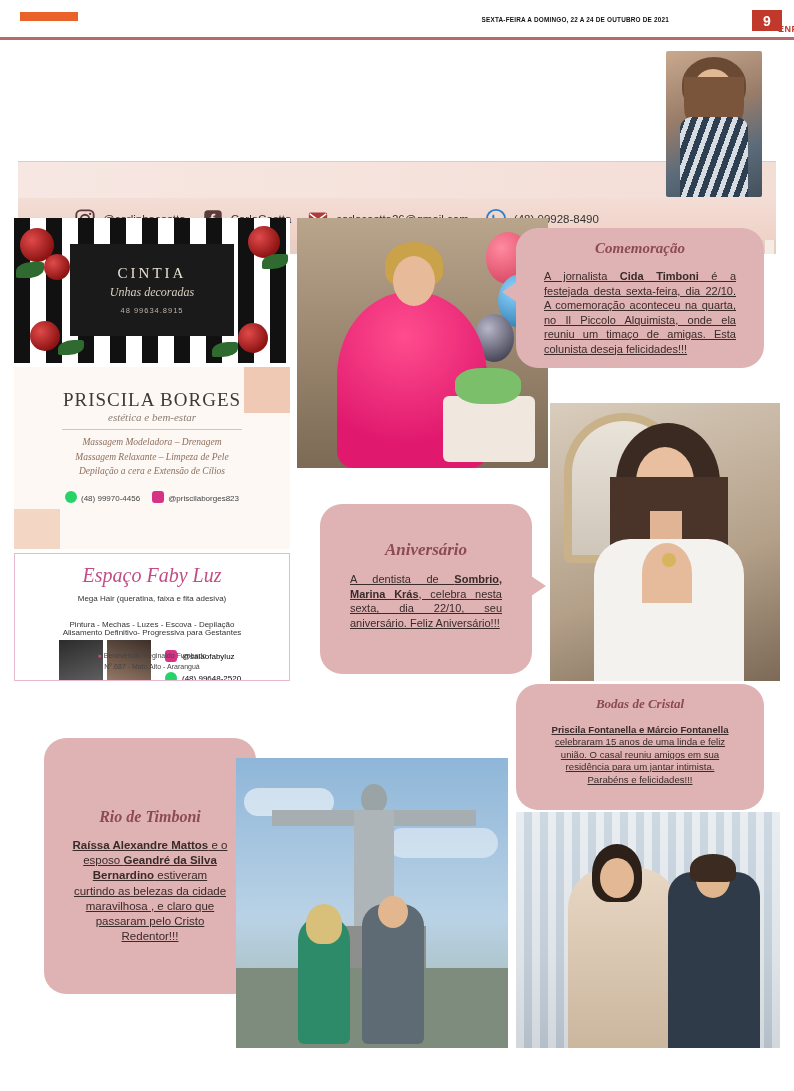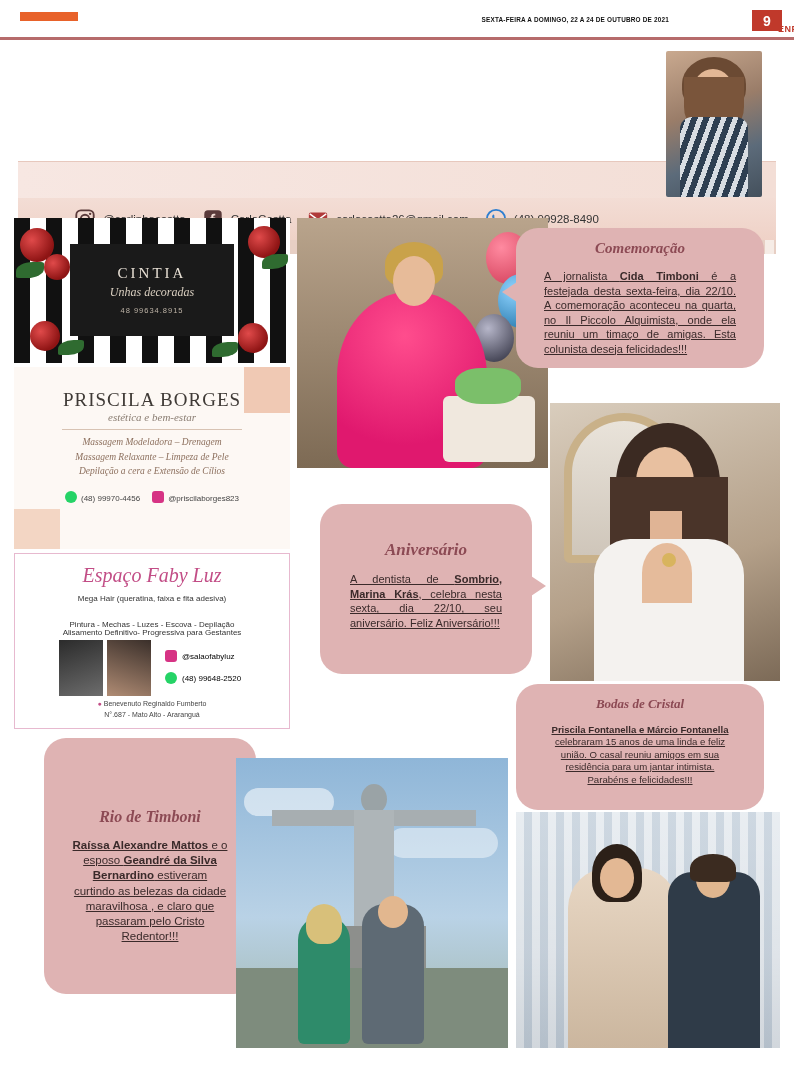--- a/index.html
+++ b/index.html
@@ -127,21 +127,21 @@
               line-height:1.55; color:#8c6f5d;}
   .ad2 .contacts { position:absolute; left:0; right:0; top:124px; display:flex;
                    justify-content:center; gap:12px; align-items:center; font-size:8px; color:#444;}
   .ad2 .addr { position:absolute; left:0; right:0; top:148px; text-align:center;
                font-size:7.5px; color:#555; line-height:1.5;}
   .pill { display:flex; align-items:flex-end; gap:4px; }
   .dotg { width:12px;height:12px;border-radius:50%;background:#25d366;display:inline-block;}
   .dotp { width:12px;height:12px;border-radius:3px;background:#d63384;display:inline-block;}
 
   
-  .ad3 { left:14px; top:553px; width:276px; height:176px; background:#fff; border:1px solid #e7b9cf; }
+  .ad3 { left:14px; top:553px; width:276px; height:128px; background:#fff; border:1px solid #e7b9cf; }
   .ad3 .title { position:absolute; left:0; right:0; top:10px; text-align:center;
                 font-family:"Liberation Serif", serif; font-style:italic; font-size:20px; color:#c24d86;}
   .ad3 .l1 { position:absolute; left:0; right:0; top:40px; text-align:center; font-size:8px; color:#333;}
   .ad3 .l2 { position:absolute; left:0; right:0; top:53px; text-align:center; font-size:8px; color:#333;margin-top:21px;}
   .ad3 .l3 { position:absolute; left:0; right:0; top:66px; text-align:center; font-size:8px; color:#333;}
   .ad3 .img1 { position:absolute; left:44px; top:86px; width:44px; height:56px;
                background:linear-gradient(160deg,#2b2b2b,#6d6d6d); }
   .ad3 .img2 { position:absolute; left:92px; top:86px; width:44px; height:56px;
                background:linear-gradient(200deg,#3a2f2a,#b08c74); }
   .ad3 .c1 { position:absolute; left:150px; top:96px; display:flex; align-items:center; gap:5px; font-size:8px;}

